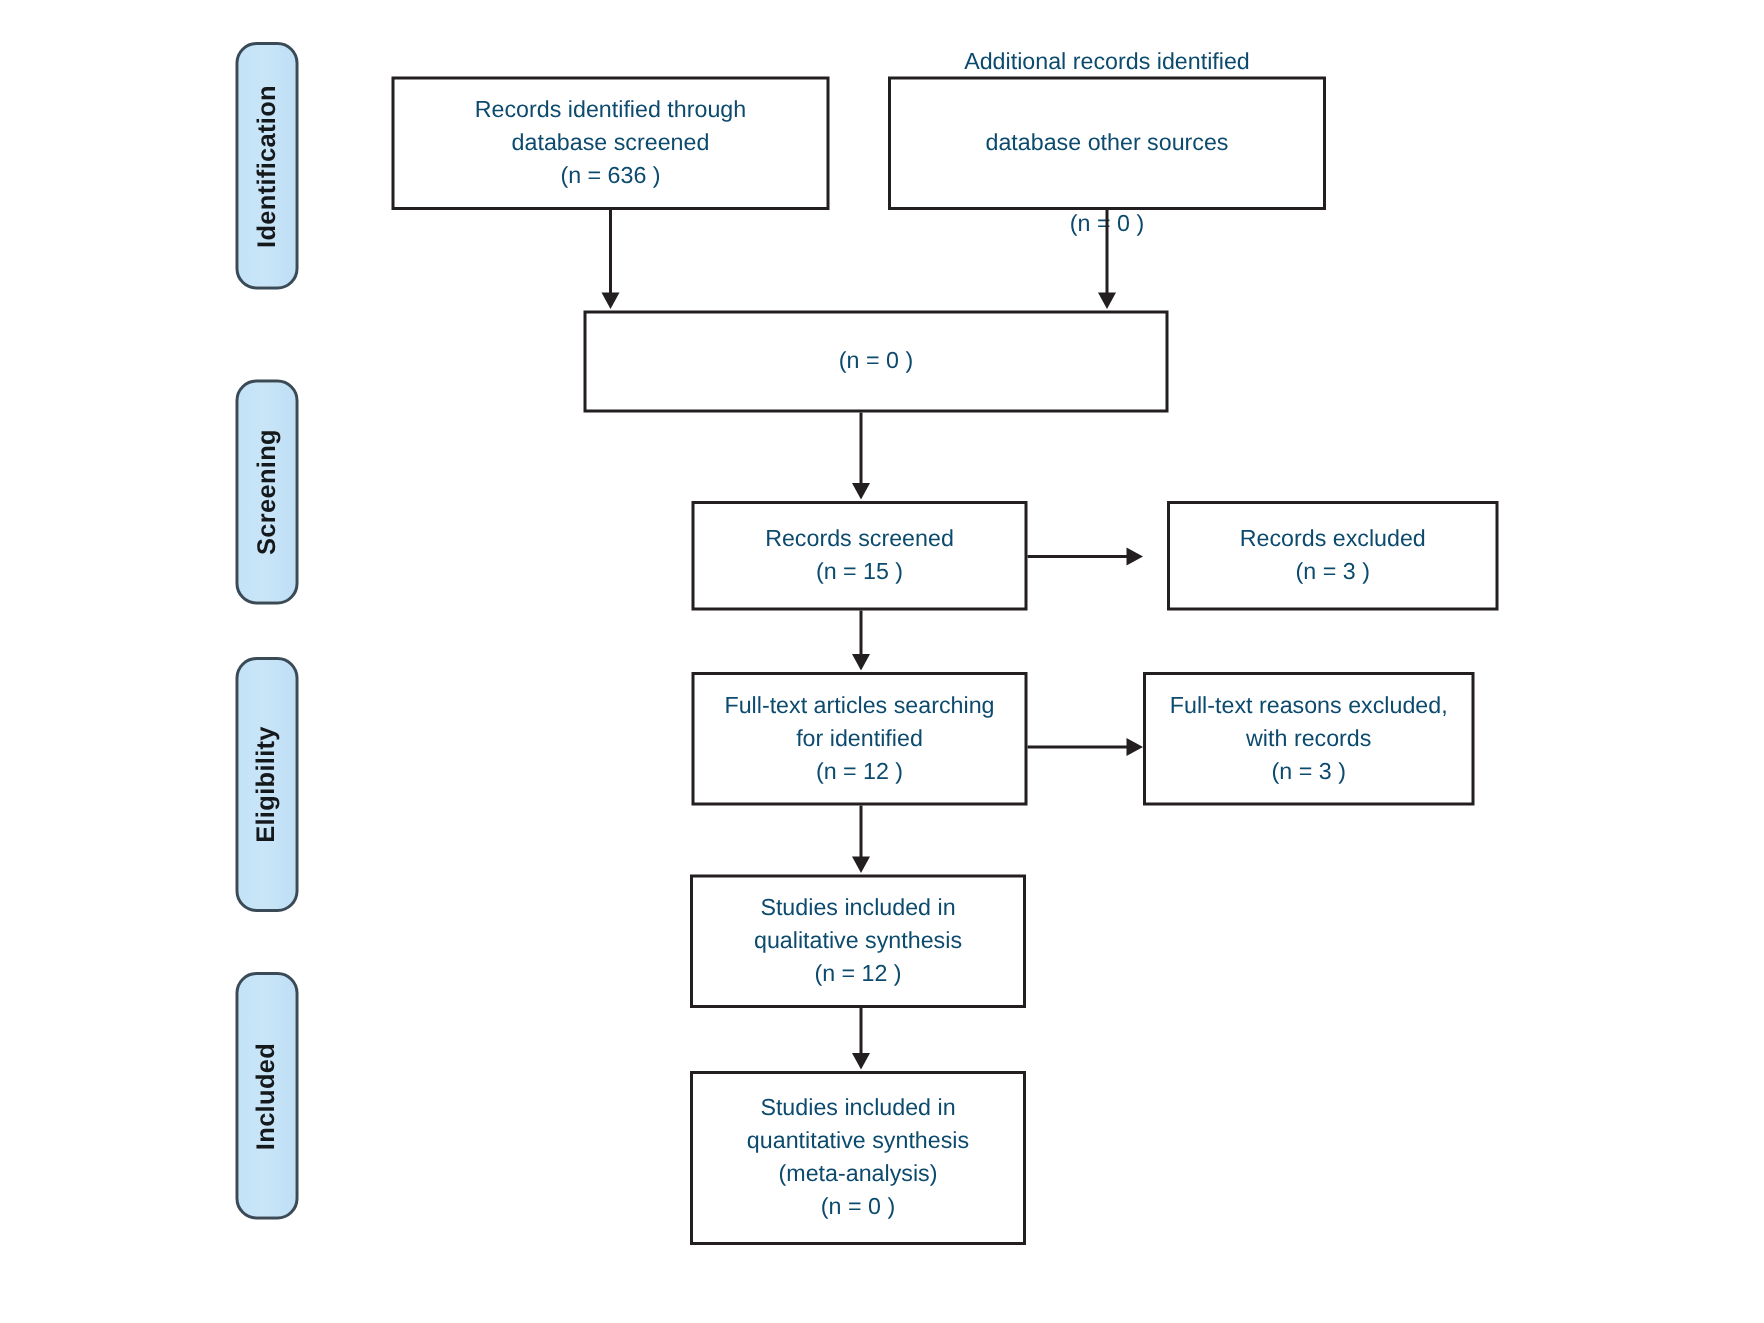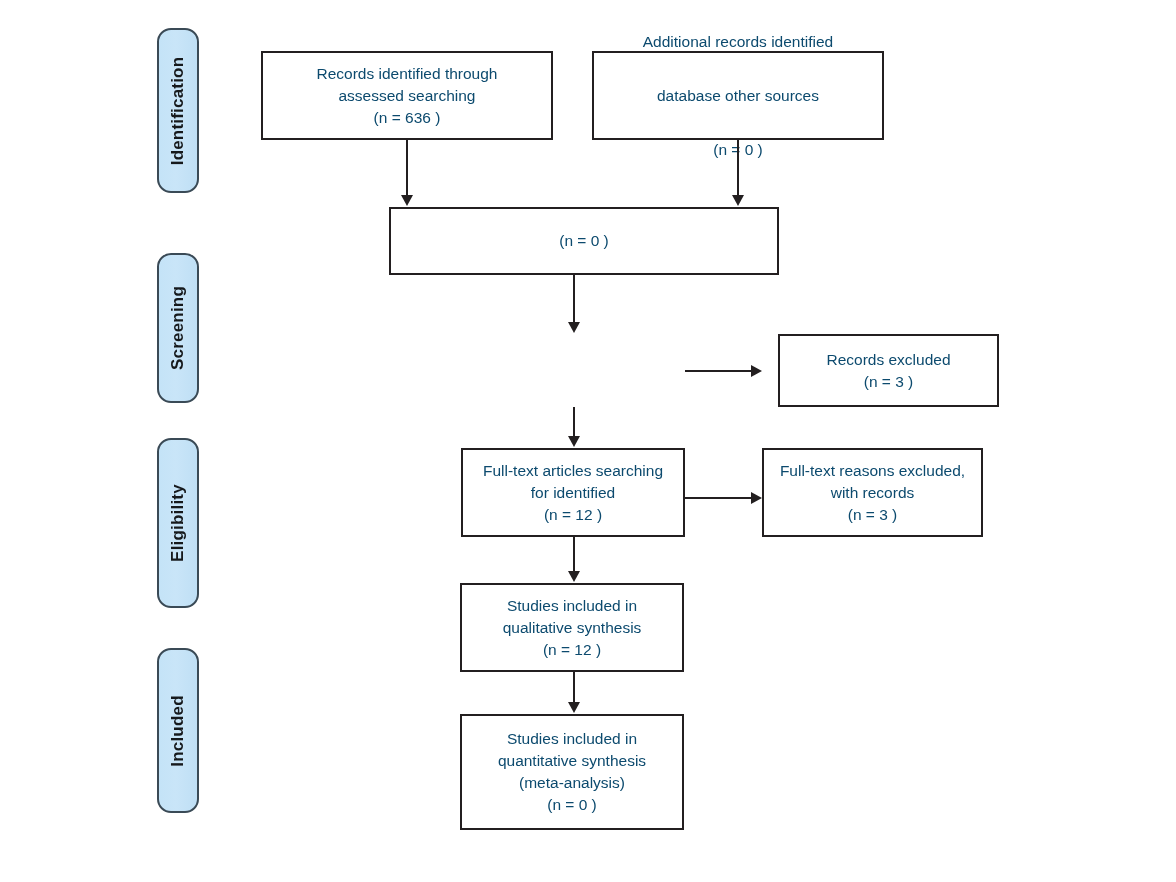--- a/index.html
+++ b/index.html
@@ -95,21 +95,21 @@
   <div class="stage-tab" style="left:157px; top:438px; width:42px; height:170px;">
     <span class="stage-label">Eligibility</span>
   </div>
 
   <div class="stage-tab" style="left:157px; top:648px; width:42px; height:165px;">
     <span class="stage-label">Included</span>
   </div>
 
   <div class="flow-box" style="left:261px; top:51px; width:292px; height:89px;">
     <span class="line">Records identified through</span>
-    <span class="line">assessed searching</span>
+    <span class="line">database screened</span>
     <span class="line">(n = 636  )</span>
   </div>
 
   <div class="flow-box" style="left:592px; top:51px; width:292px; height:89px;gap:32px;">
     <span class="line">Additional records identified</span>
     <span class="line">database other sources</span>
     <span class="line">(n = 0  )</span>
   </div>
 
   <div class="conn-v" style="left:406px; top:140px; height:56px;"></div>
@@ -118,20 +118,24 @@
   <div class="conn-v" style="left:737px; top:140px; height:56px;"></div>
   <div class="arrow-down" style="left:732px; top:195px;"></div>
 
   <div class="flow-box" style="left:389px; top:207px; width:390px; height:68px;">
     <span class="line">(n = 0 )</span>
   </div>
 
   <div class="conn-v" style="left:573px; top:275px; height:48px;"></div>
   <div class="arrow-down" style="left:568px; top:322px;"></div>
 
+  <div class="flow-box" style="left:461px; top:334px; width:224px; height:73px;">
+    <span class="line">Records screened</span>
+    <span class="line">(n = 15  )</span>
+  </div>
 
   <div class="flow-box" style="left:762px; top:334px; width:221px; height:73px;margin-left:16px;">
     <span class="line">Records excluded</span>
     <span class="line">(n = 3  )</span>
   </div>
 
   <div class="conn-h" style="left:685px; top:370px; width:67px;"></div>
   <div class="arrow-right" style="left:751px; top:365px;"></div>
 
   <div class="conn-v" style="left:573px; top:407px; height:30px;"></div>

